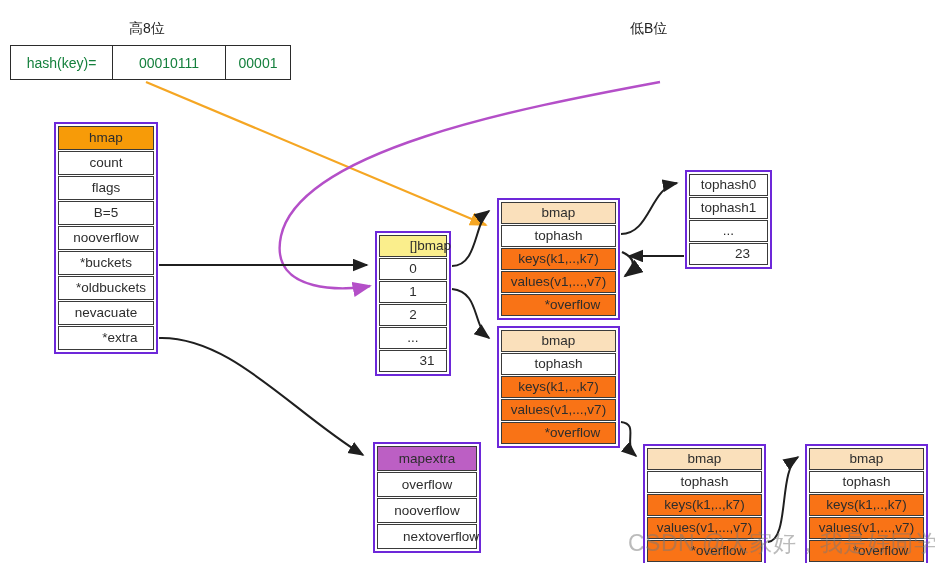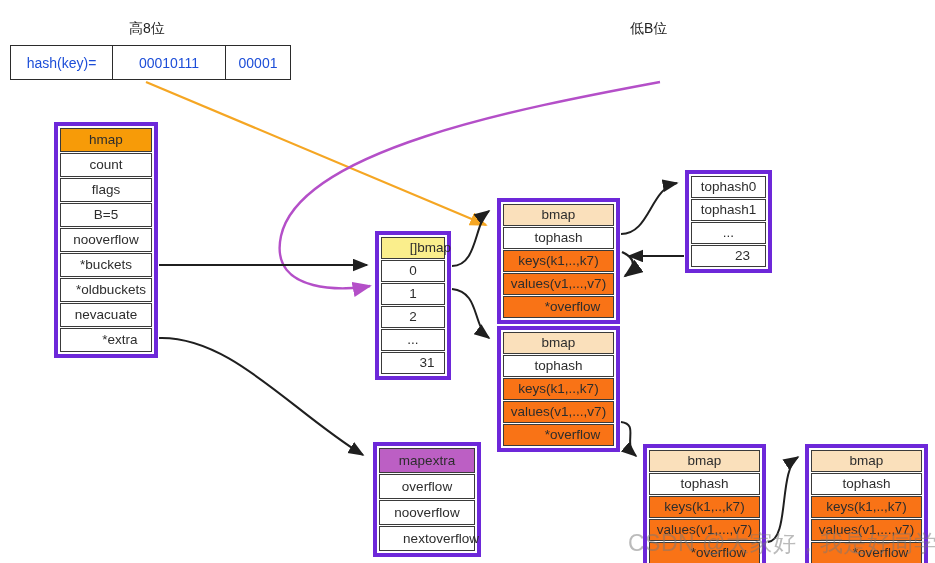--- a/index.html
+++ b/index.html
@@ -26,21 +26,21 @@
     top: 0;
     width: 935px;
     height: 563px;
     pointer-events: none;
     z-index: 1;
   }
   
   .struct {
     position: absolute;
     z-index: 3;
-    border: 4px solid #6d28d9;
+    border: 2px solid #6d28d9;
     box-sizing: border-box;
     background: #ffffff;
     padding: 2px;
   }
   .struct .row {
     border: 1.5px solid #3a3a3a;
     box-sizing: border-box;
     text-align: center;
     font-size: 13.5px;
     line-height: 1;
@@ -71,21 +71,21 @@
     box-sizing: border-box;
     background: #ffffff;
   }
   #hash-table .cell {
     border-right: 1.6px solid #2b2b2b;
     box-sizing: border-box;
     display: flex;
     align-items: center;
     justify-content: center;
     font-size: 14px;
-    color: #1d4ed8;
+    color: #15803d;
     white-space: nowrap;
   }
   #hash-table .cell:last-child { border-right: none; }
   .cell-label { width: 102px; }
   .cell-high  { width: 113px; }
   .cell-mid   { width: 420px; letter-spacing: .1px; }
   .cell-low   { width: 64px; }
 
   .cap {
     position: absolute;

